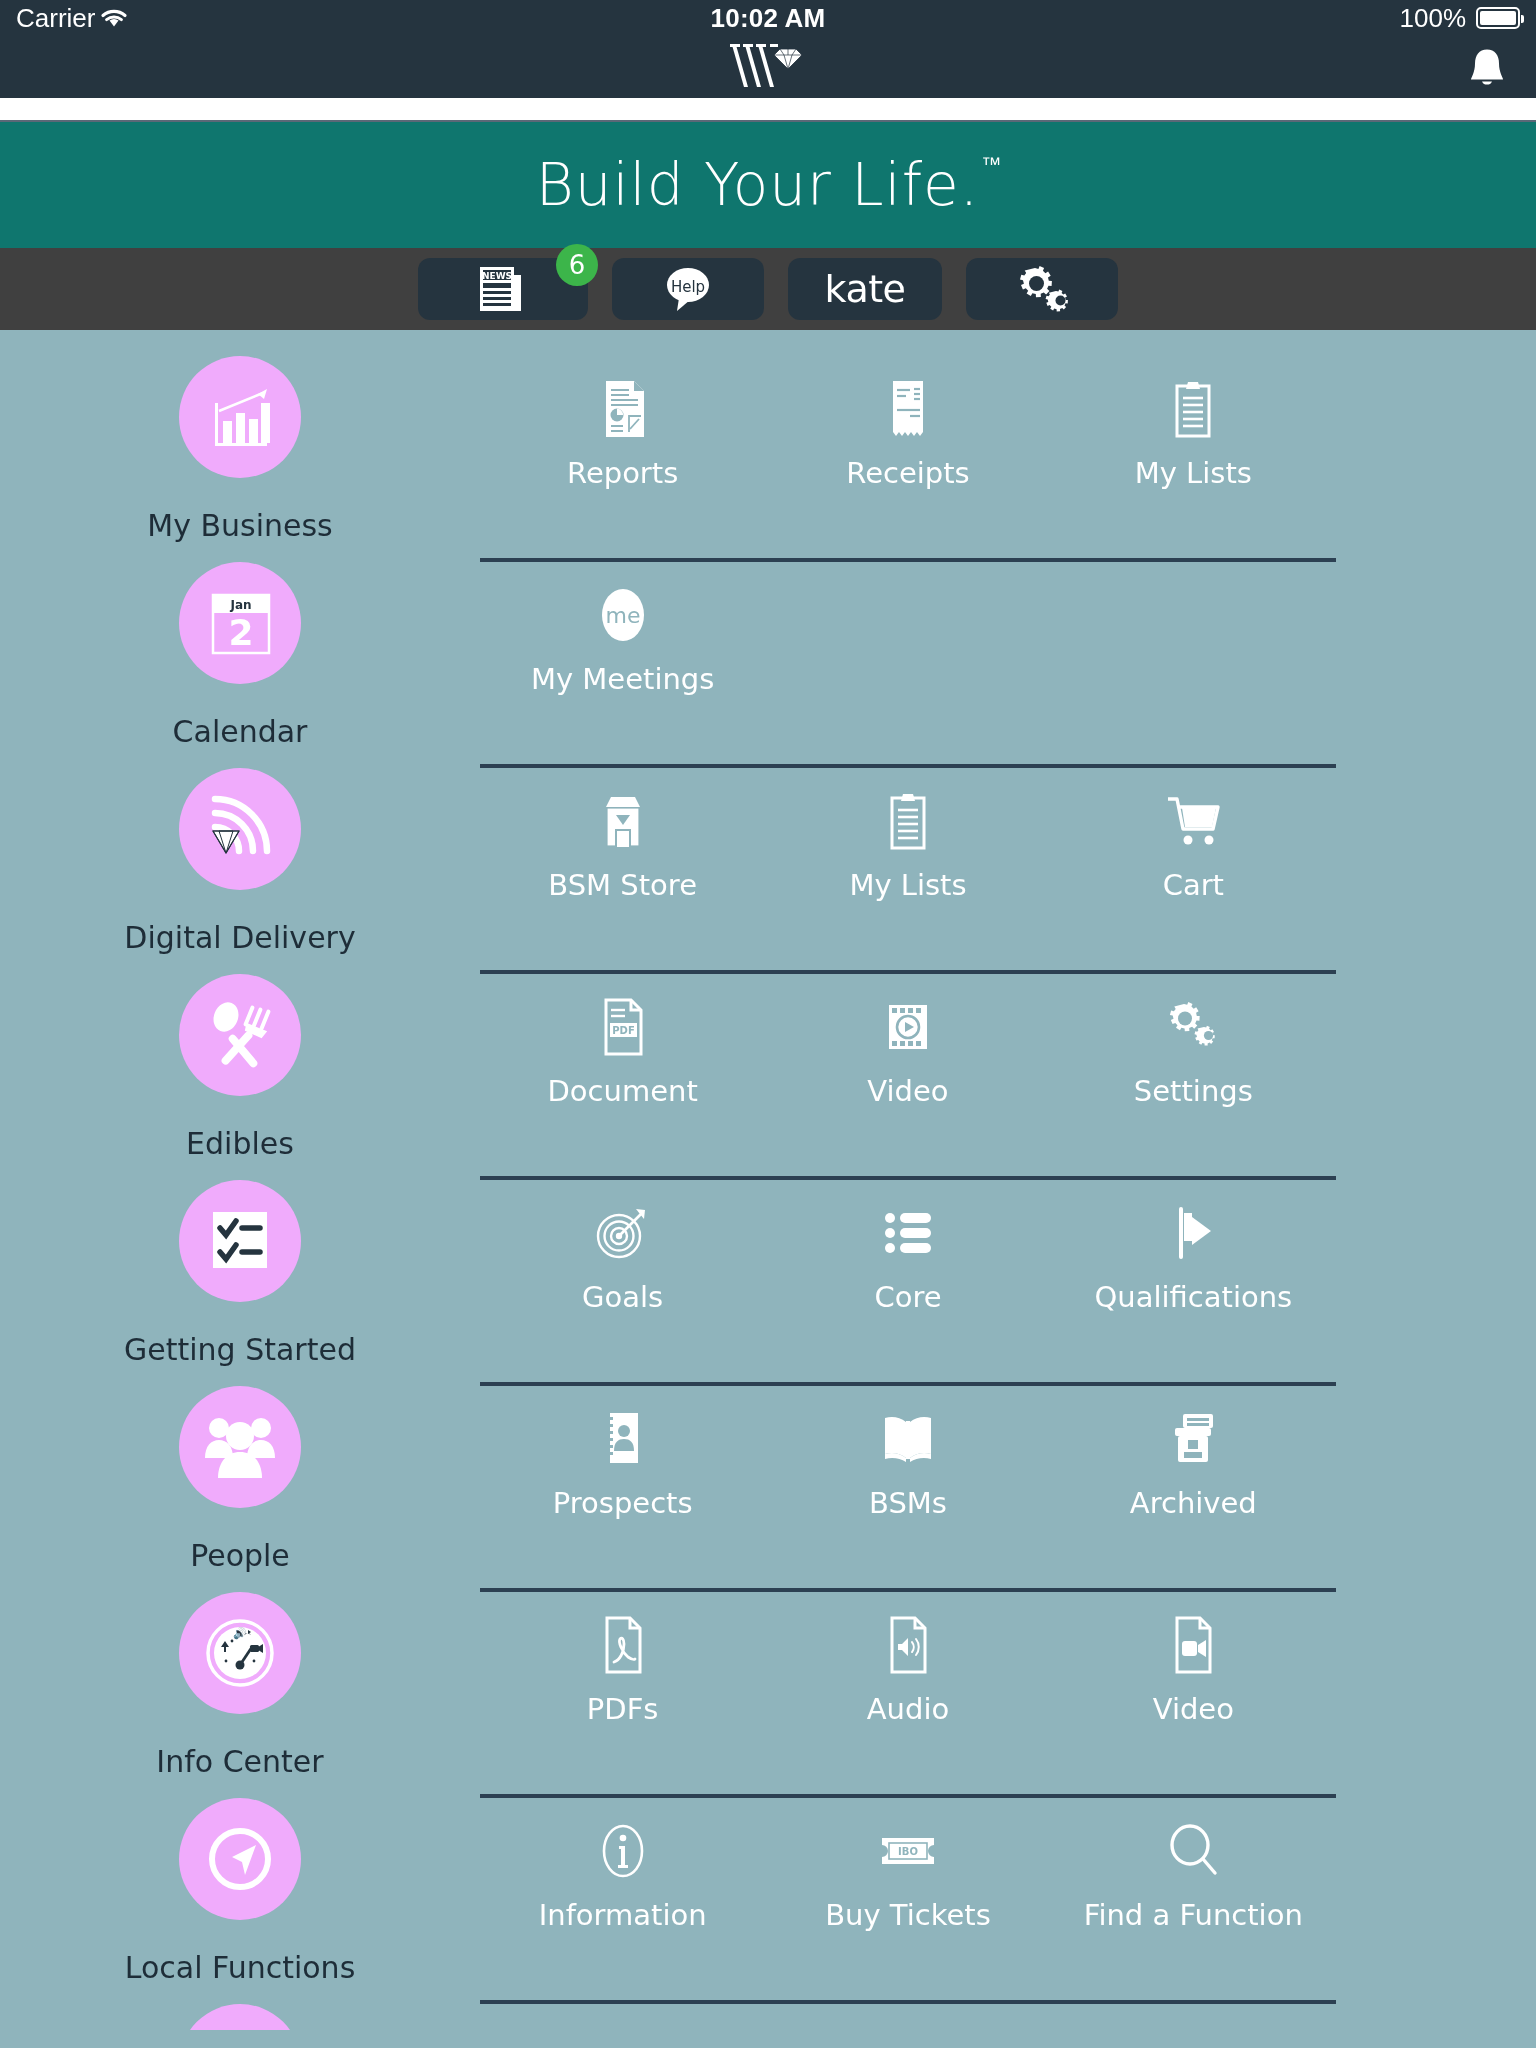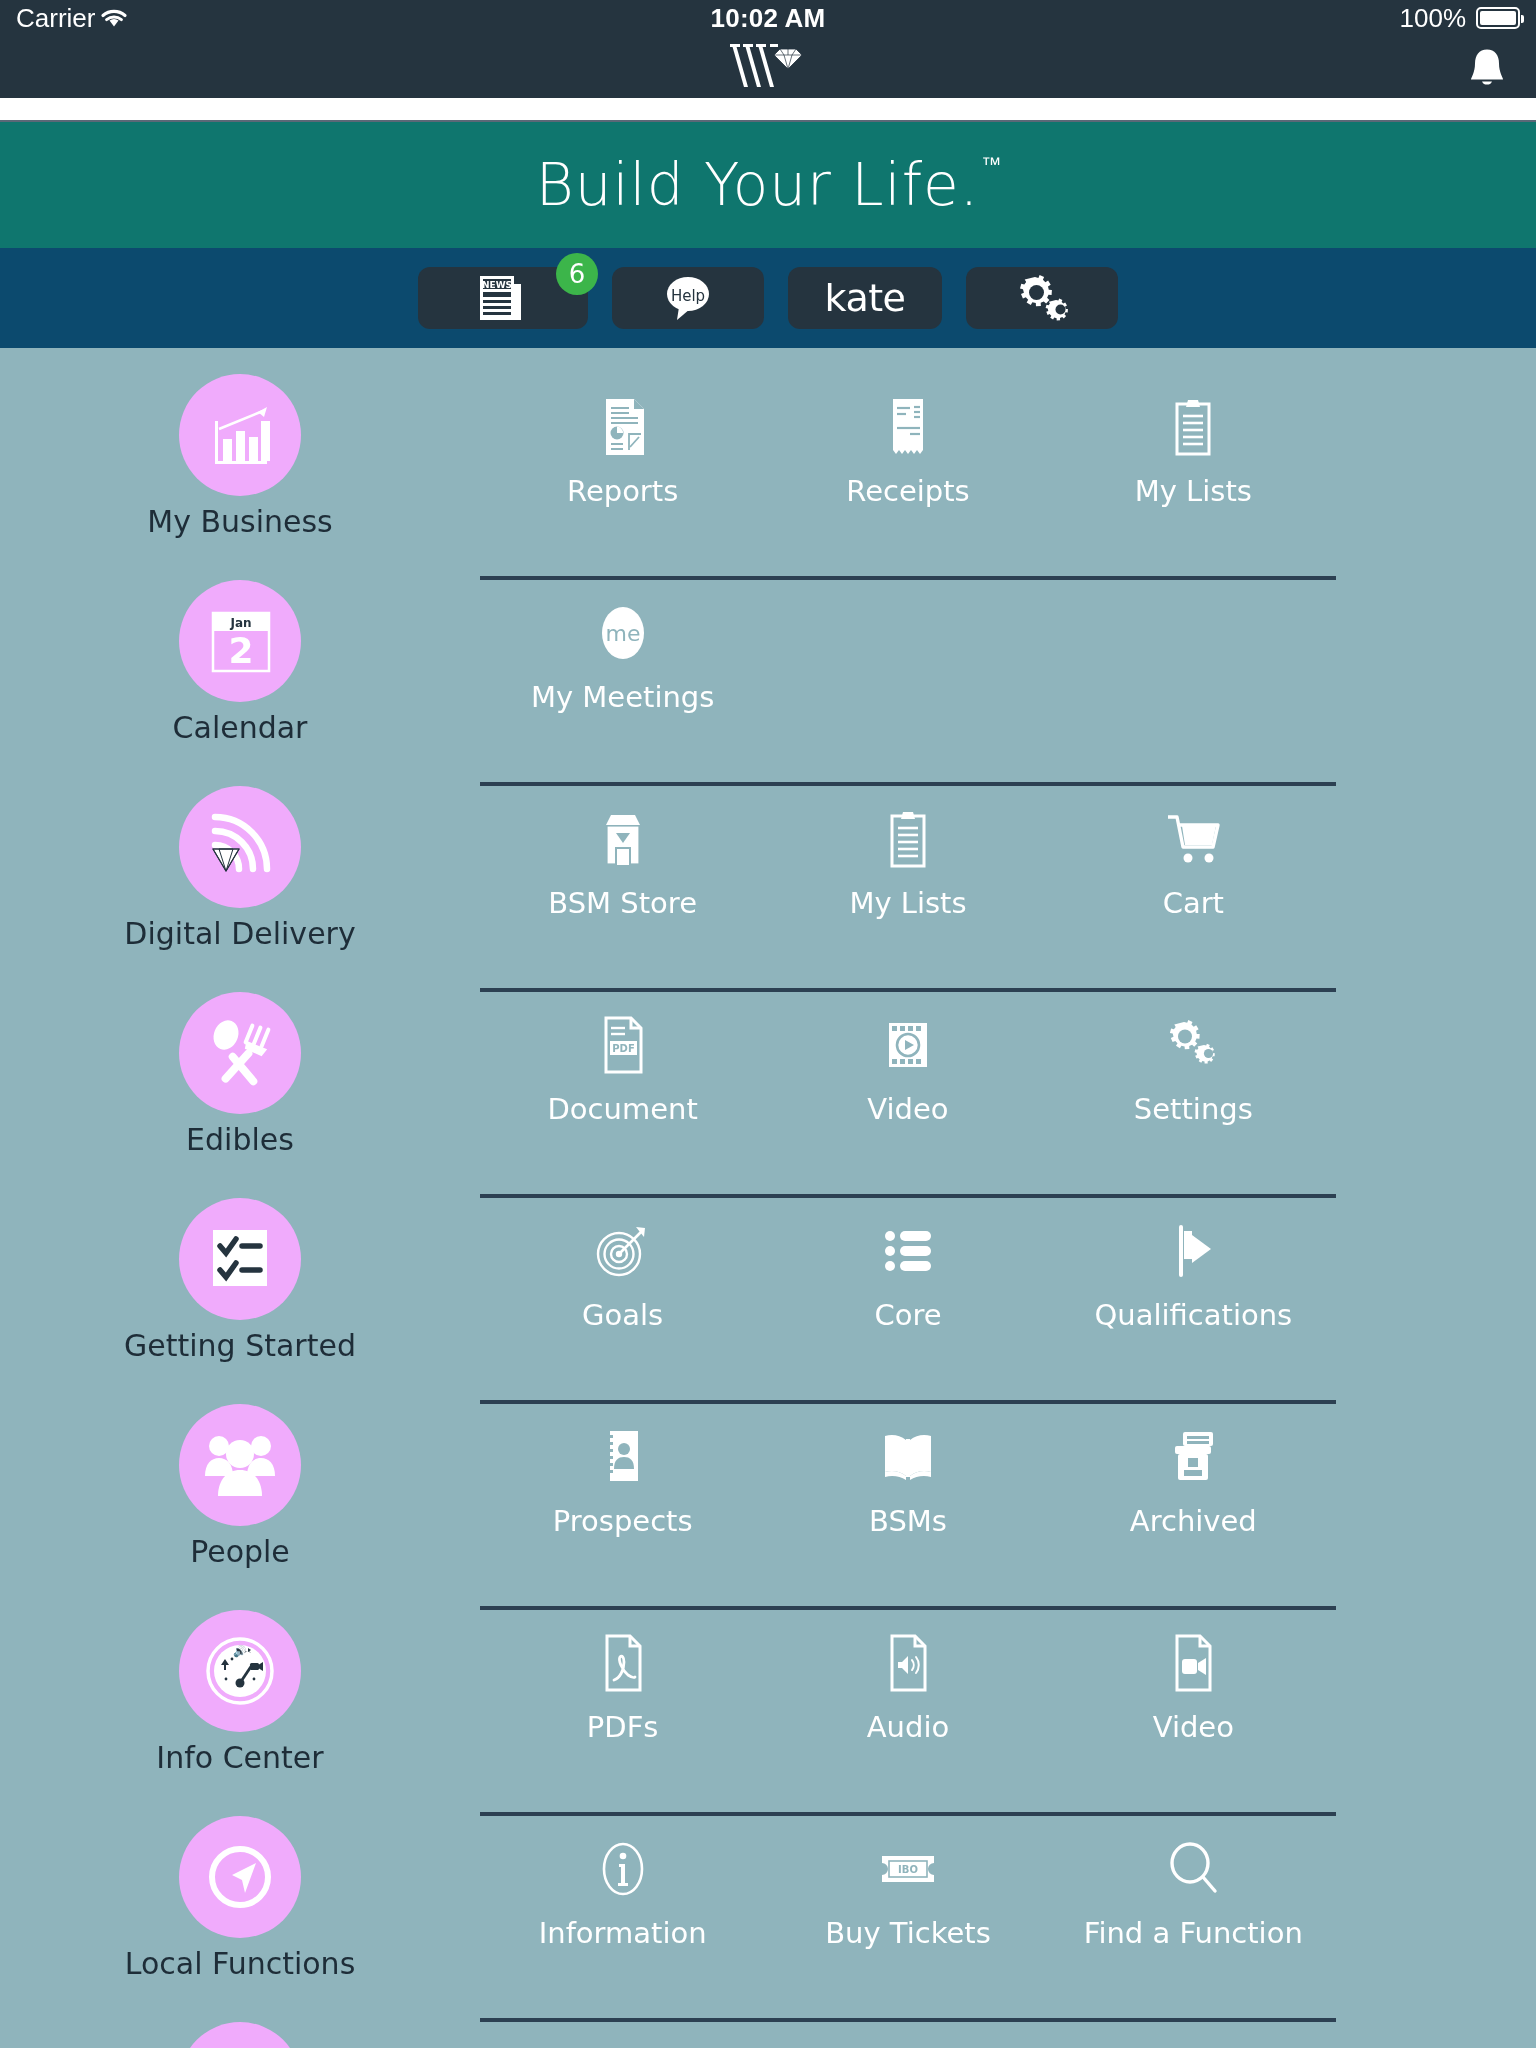--- a/index.html
+++ b/index.html
@@ -106,22 +106,22 @@
   .tagline-text sup {
     font-size: 20px;
     vertical-align: super;
     position: relative;
     top: -14px;
     left: 2px;
   }
 
   
   .quickbar {
-    height: 100px;
-    background: #0c4a6e;
+    height: 82px;
+    background: #404040;
     display: flex;
     align-items: center;
     justify-content: center;
     gap: 24px;
   }
   .qbtn {
     position: relative;
     height: 62px;
     min-width: 152px;
     background: #25343f;
@@ -176,21 +176,21 @@
   .side-circle {
     width: 122px; height: 122px;
     border-radius: 50%;
     background: #f0abfc;
     display: flex;
     align-items: center;
     justify-content: center;
     overflow: hidden;
   }
   .side-label {
-    margin-top: 8px;
+    margin-top: 30px;
     font-size: 30px;
     color: #1e2d38;
     font-family: "DejaVu Sans", sans-serif;
     white-space: nowrap;
   }
 
   .content {
     flex: 1;
     padding-right: 200px;
     padding-top: 26px;

